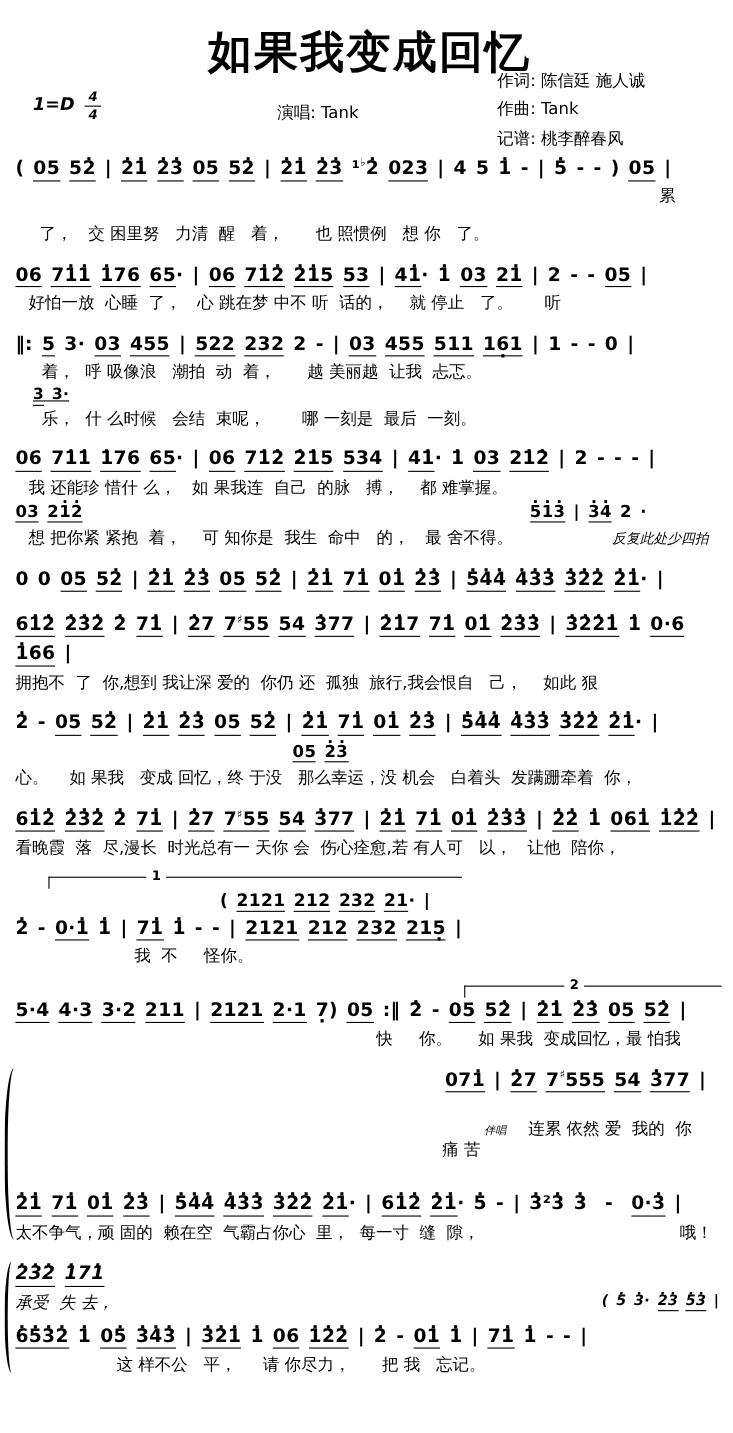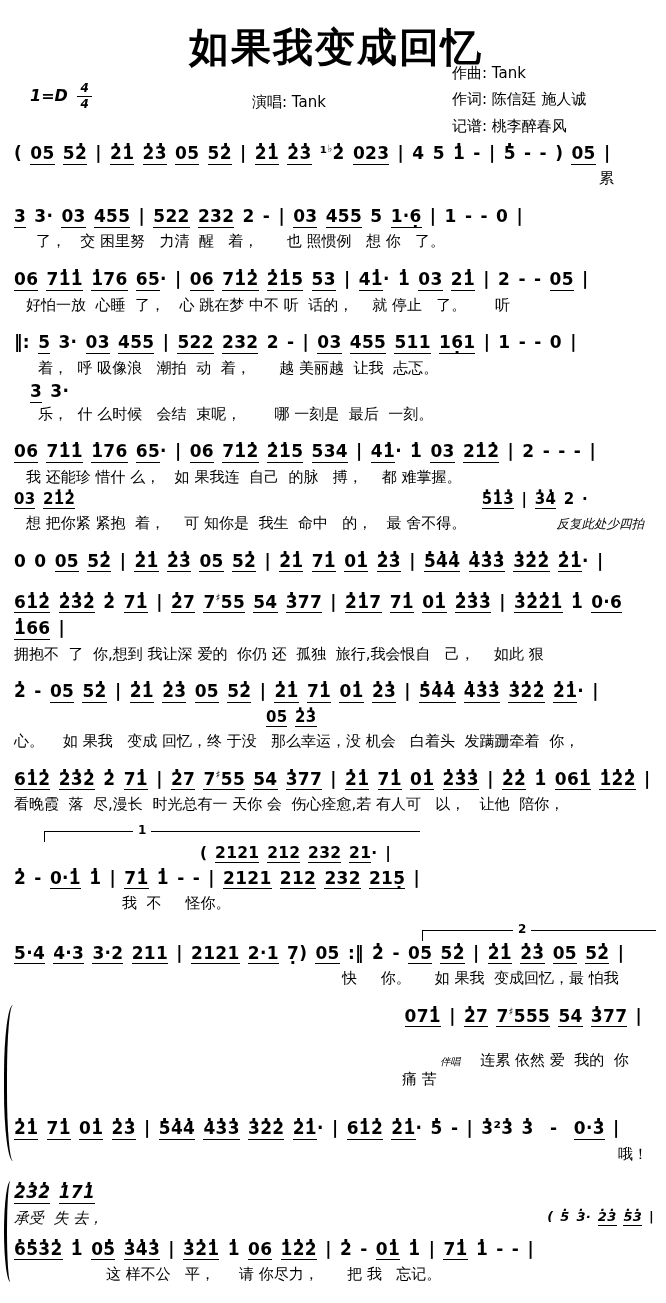--- a/index.html
+++ b/index.html
@@ -47,52 +47,51 @@
 </style>
 </head>
 <body>
 
 <div class="sheet">
 
   <div class="hdr">
     <div class="title">如果我变成回忆</div>
     <div class="performer">演唱: Tank</div>
     <div class="credits">
+      <div>作词: 陈信廷 施人诚</div>
       <div>作曲: Tank</div>
-      <div>作词: 陈信廷 施人诚</div>
       <div>记谱: 桃李醉春风</div>
     </div>
     <div class="keyrow">
       <span>1=D</span>
       <span class="ts">
         <span class="top">4</span>
         <span class="bot">4</span>
       </span>
     </div>
   </div>
 
   <div class="sys" style="margin-top:6px;">
     <div class="nt">( <span class="bm">05</span> <span class="bm">5<span class="hi">2</span></span> | <span class="bm"><span class="hi">2</span><span class="hi">1</span></span> <span class="bm"><span class="hi">2</span><span class="hi">3</span></span> <span class="bm">05</span> <span class="bm">5<span class="hi">2</span></span> | <span class="bm"><span class="hi">2</span><span class="hi">1</span></span> <span class="bm"><span class="hi">2</span><span class="hi">3</span></span> ¹<sup>♭</sup><span class="hi">2</span> <span class="bm">023</span> | 4 5 <span class="hi">1</span> - | <span class="hi">5</span> - - ) <span class="bm">05</span> |</div>
     <div class="ly" style="text-align:right;padding-right:44px;">累</div>
   </div>
 
   <div class="sys">
-    <div class="nt"><span class="bm">3</span> 3· <span class="bm">03</span> <span class="bm">455</span> | <span class="bm">522</span> <span class="bm">232</span> 2 - | <span class="bm">03</span> <span class="bm">455</span> 5 <span class="bm">1·<span class="lo">6</span></span> | 1 - - 0 |</div>
     <div class="ly" style="padding-left:22px;">了，   交 困里努   力清  醒   着，      也 照惯例   想 你   了。</div>
   </div>
 
   <div class="sys">
     <div class="nt"><span class="bm">06</span> <span class="bm">7<span class="hi">1</span><span class="hi">1</span></span> <span class="bm"><span class="hi">1</span>76</span> <span class="bm">65</span>· | <span class="bm">06</span> <span class="bm">7<span class="hi">1</span><span class="hi">2</span></span> <span class="bm"><span class="hi">2</span><span class="hi">1</span>5</span> <span class="bm">53</span> | <span class="bm">4<span class="hi">1</span></span>· <span class="hi">1</span> <span class="bm">03</span> <span class="bm">2<span class="hi">1</span></span> | 2 - - <span class="bm">05</span> |</div>
     <div class="ly" style="padding-left:12px;">好怕一放  心睡  了，   心 跳在梦 中不 听  话的，    就 停止   了。      听</div>
   </div>
 
   <div class="sys">
     <div class="nt">‖: <span class="bm">5</span> 3· <span class="bm">03</span> <span class="bm">455</span> | <span class="bm">522</span> <span class="bm">232</span> 2 - | <span class="bm">03</span> <span class="bm">455</span> <span class="bm">511</span> <span class="bm">1<span class="lo">6</span>1</span> | 1 - - 0 |</div>
     <div class="ly" style="padding-left:24px;">着，  呼 吸像浪   潮拍  动  着，      越 美丽越  让我  忐忑。</div>
-    <div class="nt sub" style="padding-left:16px;font-size:17px;"><span class="bm">3</span> 3·</div>
+    <div class="nt sub" style="padding-left:16px;font-size:14px;text-decoration:underline;"><span class="bm">3</span> 3·</div>
     <div class="ly" style="padding-left:24px;margin-top:0;">乐，  什 么时候   会结  束呢，       哪 一刻是  最后  一刻。</div>
   </div>
 
   <div class="sys">
     <div class="nt"><span class="bm">06</span> <span class="bm">7<span class="hi">1</span><span class="hi">1</span></span> <span class="bm"><span class="hi">1</span>76</span> <span class="bm">65</span>· | <span class="bm">06</span> <span class="bm">7<span class="hi">1</span><span class="hi">2</span></span> <span class="bm"><span class="hi">2</span><span class="hi">1</span>5</span> <span class="bm">534</span> | <span class="bm">4<span class="hi">1</span></span>· <span class="hi">1</span> <span class="bm">03</span> <span class="bm">2<span class="hi">1</span><span class="hi">2</span></span> | 2 - - - |</div>
     <div class="ly" style="padding-left:12px;">我 还能珍 惜什 么，   如 果我连  自己  的脉   搏，    都 难掌握。</div>
     <div class="row">
       <div class="nt sub" style="font-size:15px;"><span class="bm">03</span> <span class="bm">2<span class="hi">1</span><span class="hi">2</span></span></div>
       <div class="nt sub" style="font-size:15px;margin-left:auto;margin-right:70px;"><span class="bm"><span class="hi">5</span><span class="hi">1</span><span class="hi">3</span></span> | <span class="bm"><span class="hi">3</span><span class="hi">4</span></span> 2 ·</div>
     </div>
@@ -145,20 +144,21 @@
     <div class="sys rightnt">
       <div class="nt"><span class="bm">07<span class="hi">1</span></span> | <span class="bm"><span class="hi">2</span>7</span> <span class="bm">7<sup>♯</sup>555</span> <span class="bm">54</span> <span class="bm"><span class="hi">3</span>77</span> |</div>
       <div class="ly" style="padding-left:388px;text-align:left;">
         <span class="backing">伴唱</span><span>连累 依然 爱  我的  你痛 苦</span>
       </div>
     </div>
 
     <div class="sys" style="margin-top:8px;">
       <div class="nt"><span class="bm"><span class="hi">2</span><span class="hi">1</span></span> <span class="bm">7<span class="hi">1</span></span> <span class="bm">0<span class="hi">1</span></span> <span class="bm"><span class="hi">2</span><span class="hi">3</span></span> | <span class="bm"><span class="hi">5</span><span class="hi">4</span><span class="hi">4</span></span> <span class="bm"><span class="hi">4</span><span class="hi">3</span><span class="hi">3</span></span> <span class="bm"><span class="hi">3</span><span class="hi">2</span><span class="hi">2</span></span> <span class="bm"><span class="hi">2</span><span class="hi">1</span></span>· | <span class="bm">6<span class="hi">1</span><span class="hi">2</span></span> <span class="bm"><span class="hi">2</span><span class="hi">1</span></span>· <span class="hi">5</span> - | <span class="hi">3</span>²<span class="hi">3</span> <span class="hi">3</span>  -  <span class="bm">0·<span class="hi">3</span></span> |</div>
       <div class="row">
+        <div class="ly">太不争气，顽 固的  赖在空  气霸占你心  里，  每一寸  缝  隙，</div>
         <div class="ly" style="margin-left:auto;margin-right:10px;">哦！</div>
       </div>
     </div>
   </div>
 
   <div class="group" style="margin-top:16px;">
     <div class="brace"></div>
 
     <div class="sys" style="margin-top:0;font-style:italic;">
       <div class="nt"><span class="bm"><span class="hi">2</span><span class="hi">3</span><span class="hi">2</span></span> <span class="bm"><span class="hi">1</span>7<span class="hi">1</span></span></div>

